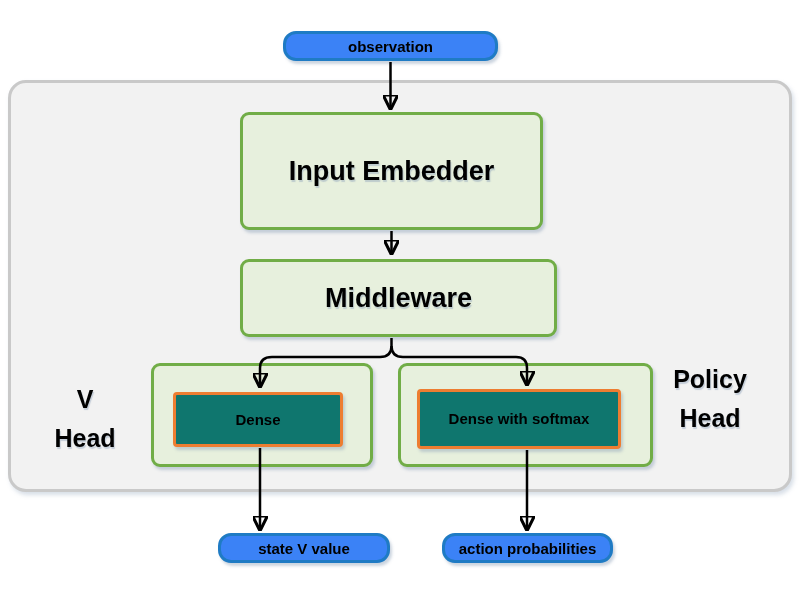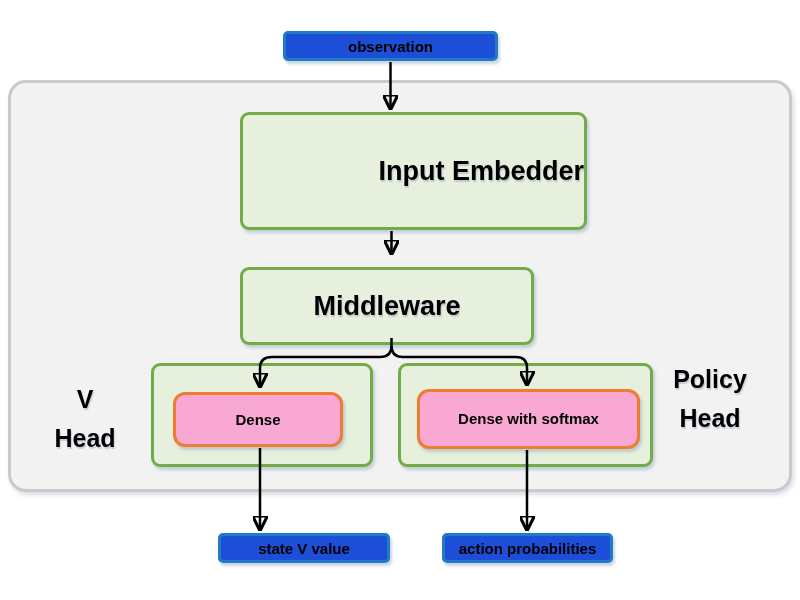--- a/index.html
+++ b/index.html
@@ -12,45 +12,45 @@
     position: absolute; left: 8px; top: 80px; width: 784px; height: 412px;
     background: #F2F2F2; border: 3px solid #C9C9C9; border-radius: 18px;
     box-shadow: 2px 3px 4px rgba(140,160,185,0.35);
   }
   .box {
     position: absolute; display: flex; align-items: center; justify-content: center;
     text-align: center; flex-direction: column;
     box-shadow: 2px 3px 3px rgba(140,160,185,0.45);
   }
   .blue-box {
-    background: #1d4ed8; border: 3px solid #1F7BC4; border-radius: 5px;
+    background: #3b82f6; border: 3px solid #1F7BC4; border-radius: 13px;
     font-weight: bold; font-size: 15px;
   }
   .green-box {
     background: #E7F0DD; border: 3px solid #71AD47; border-radius: 9px;
   }
   .big-label { font-weight: bold; font-size: 27px; text-shadow: 1px 2px 1px rgba(140,160,185,0.45); }
   .orange-box {
-    background: #f9a8d4; border: 3px solid #ED7D31; border-radius: 12px;
+    background: #0f766e; border: 3px solid #ED7D31; border-radius: 4px;
     font-size: 15px; line-height: 1.3;
   }
   .orange-box .title { font-weight: bold; font-size: 15px; }
   .orange-box .subtitle { font-weight: normal; font-size: 15px; }
   .head-label {
     position: absolute; text-align: center; font-weight: bold; font-size: 25px;
     line-height: 39px; text-shadow: 1px 2px 1px rgba(140,160,185,0.45);
   }
   
   .pos-observation   { left: 283px; top: 31px;  width: 215px; height: 30px; }
-  .pos-input-embed   { left: 240px; top: 112px; width: 347px; height: 118px; align-items: flex-end; }
-  .pos-middleware    { left: 240px; top: 259px; width: 294px; height: 78px; margin-top: 8px; }
+  .pos-input-embed   { left: 240px; top: 112px; width: 303px; height: 118px; }
+  .pos-middleware    { left: 240px; top: 259px; width: 317px; height: 78px; }
   .pos-vhead-box     { left: 151px; top: 363px; width: 222px; height: 104px; }
   .pos-vdense        { left: 173px; top: 392px; width: 170px; height: 55px; }
   .pos-phead-box     { left: 398px; top: 363px; width: 255px; height: 104px; }
-  .pos-pdense        { left: 417px; top: 389px; width: 223px; height: 60px; }
+  .pos-pdense        { left: 417px; top: 389px; width: 204px; height: 60px; }
   .pos-vhead-label   { left: 25px;  top: 380px; width: 120px; }
   .pos-phead-label   { left: 650px; top: 360px; width: 120px; }
   .pos-state-v       { left: 173px; top: 533px; width: 172px; height: 30px; margin-left: 45px; }
   .pos-action-prob   { left: 442px; top: 533px; width: 171px; height: 30px; align-items: center; }
   svg.arrows {
     position: absolute; left: 0; top: 0; width: 800px; height: 600px;
     pointer-events: none;
   }
   svg.arrows path { stroke: #000; stroke-width: 2.5; fill: none; }
 </style>

